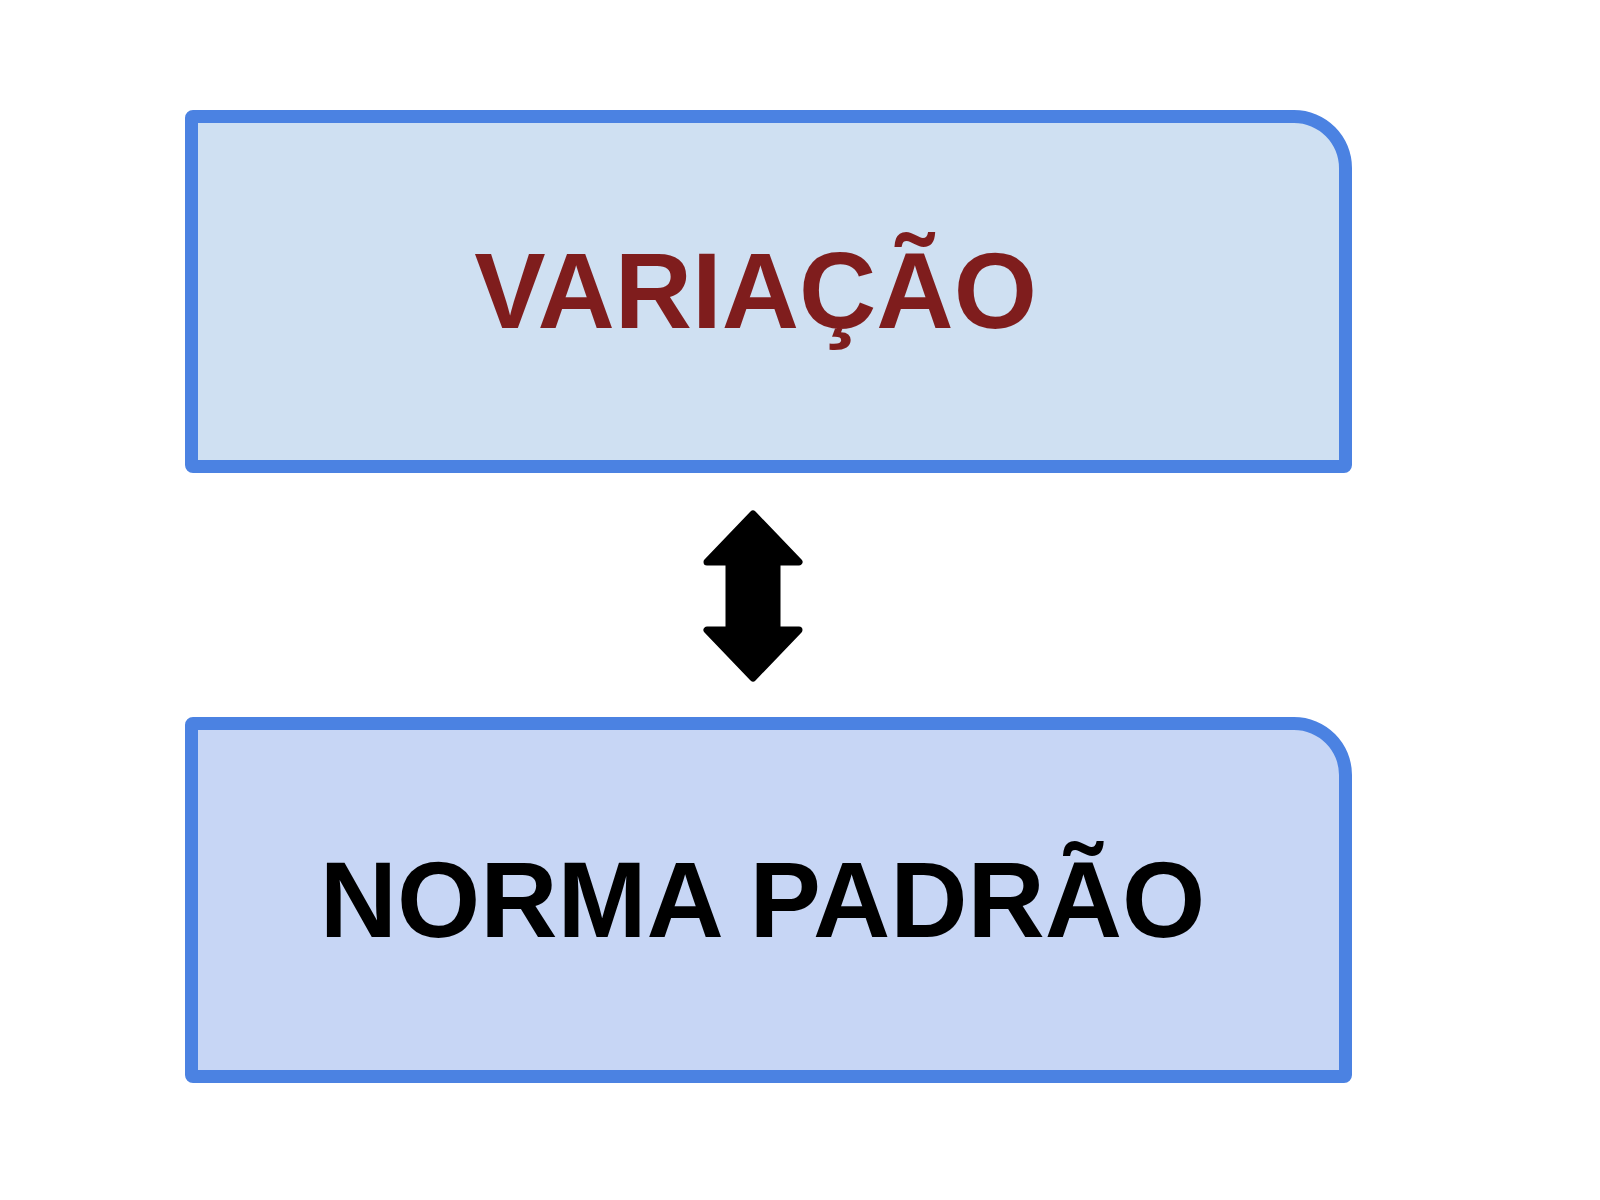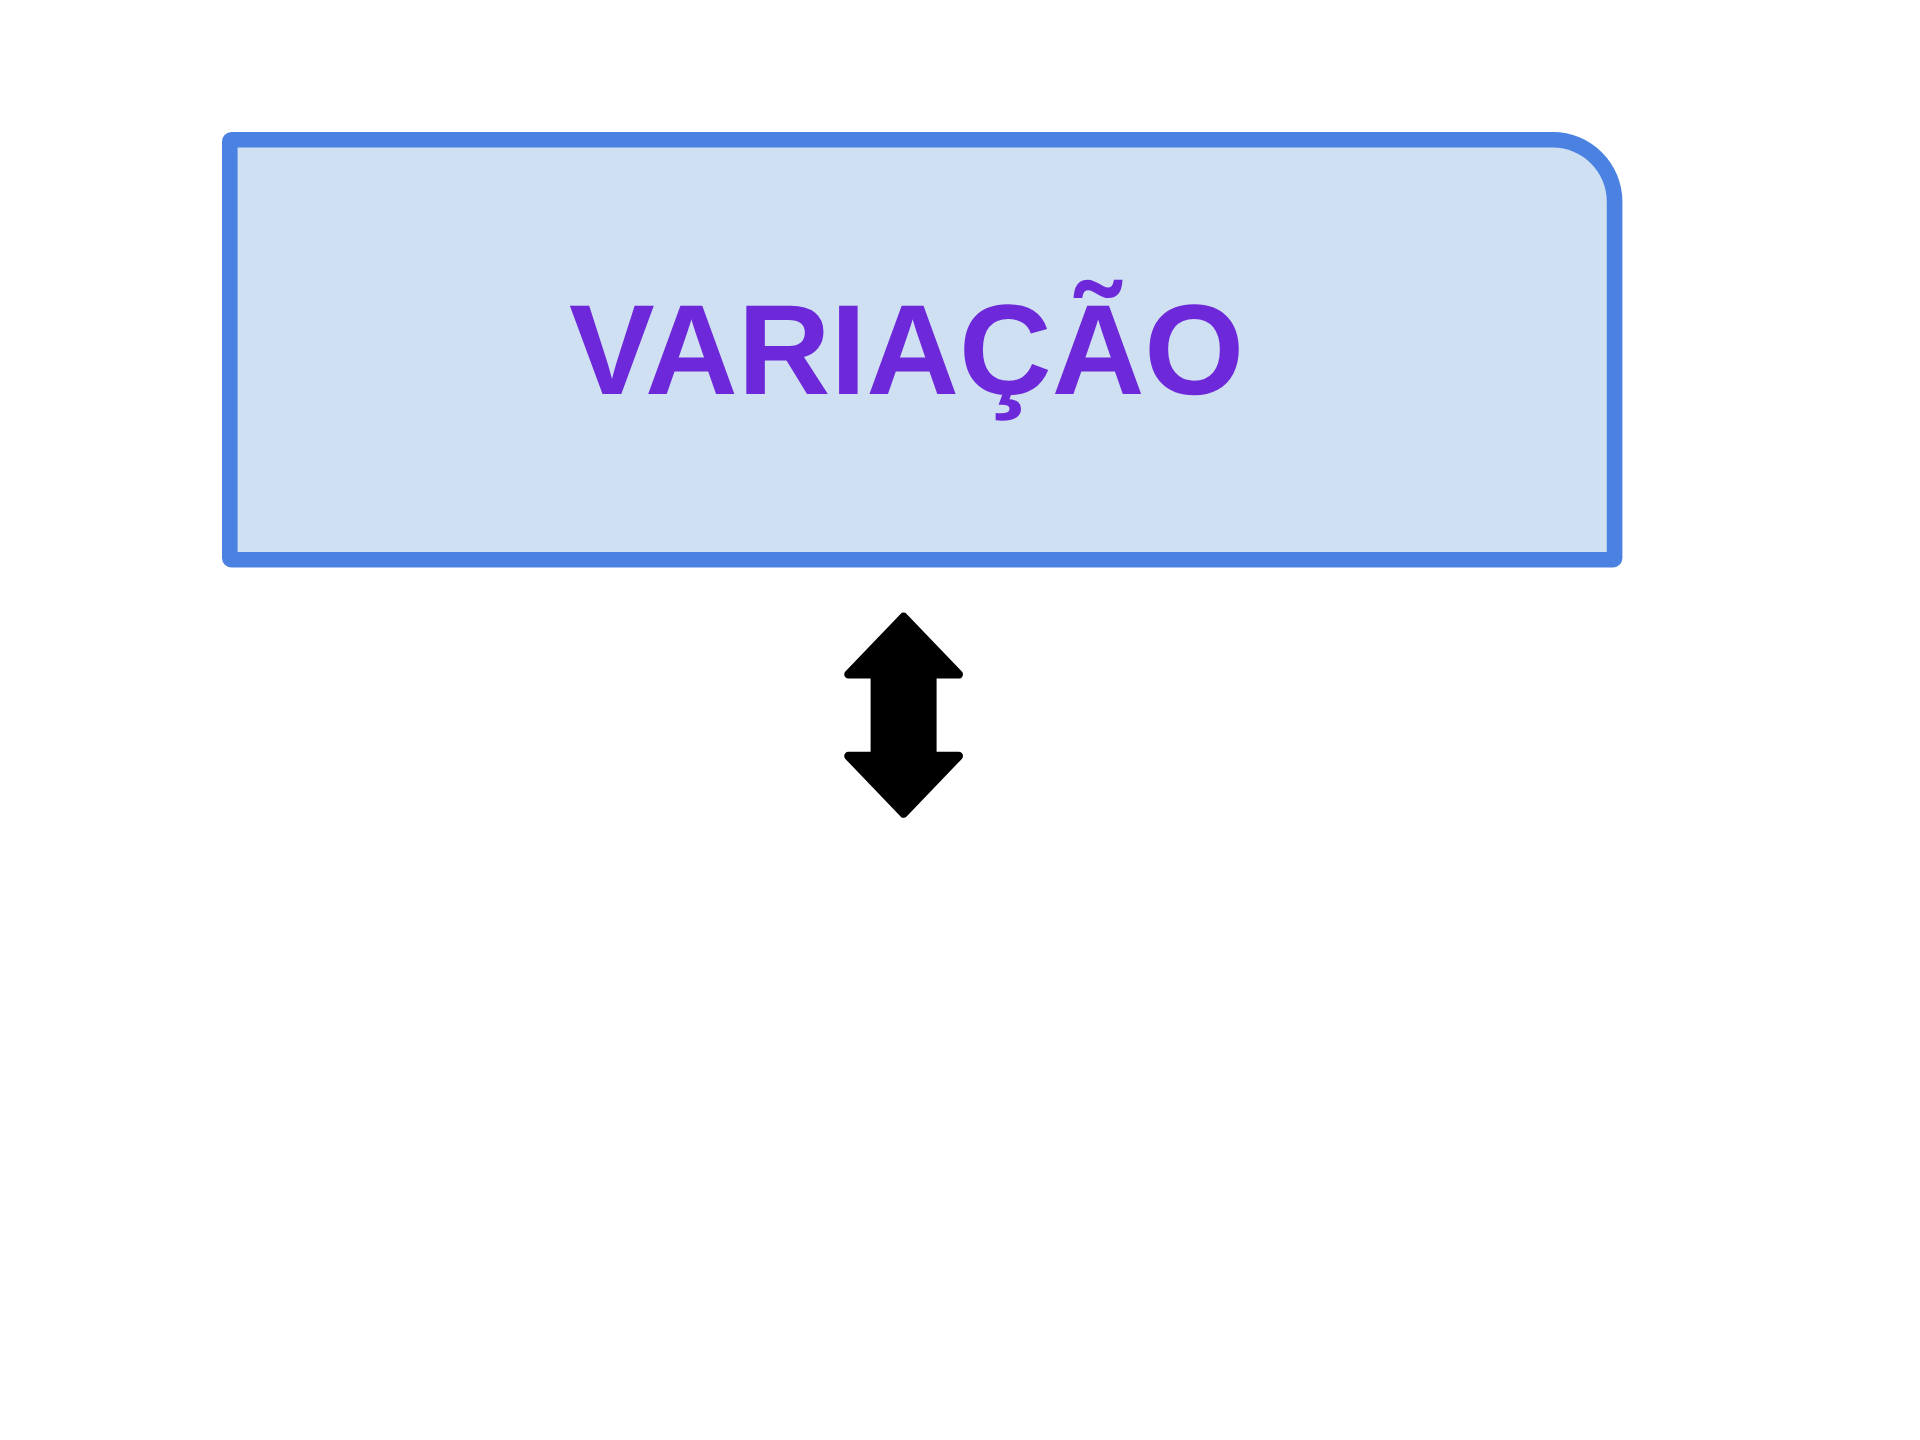--- a/index.html
+++ b/index.html
@@ -59,23 +59,26 @@
     width: 100%;
     height: 100%;
   }
 </style>
 </head>
 <body>
 
 <div class="canvas">
 
   <div class="flow-box top" style="background-color: rgb(207, 224, 242); border-color: rgb(75, 130, 226);">
-    <span class="box-label" style="color: #6d28d9;">VARIAÇÃO</span>
+    <span class="box-label" style="color: #7f1d1d;">VARIAÇÃO</span>
   </div>
 
   <div class="connector">
     <svg viewBox="0 0 100 172">
       <polygon points="50,4 96,52 74,52 74,120 96,120 50,168 4,120 26,120 26,52 4,52" stroke-width="7" stroke-linejoin="round" fill="#000000" stroke="#000000"></polygon>
     </svg>
   </div>
 
+  <div class="flow-box bottom" style="background-color: rgb(199, 214, 245); border-color: rgb(75, 130, 226);">
+    <span class="box-label" style="color: rgb(0, 0, 0);">NORMA PADRÃO</span>
+  </div>
 
 </div>
 
 </body></html>

